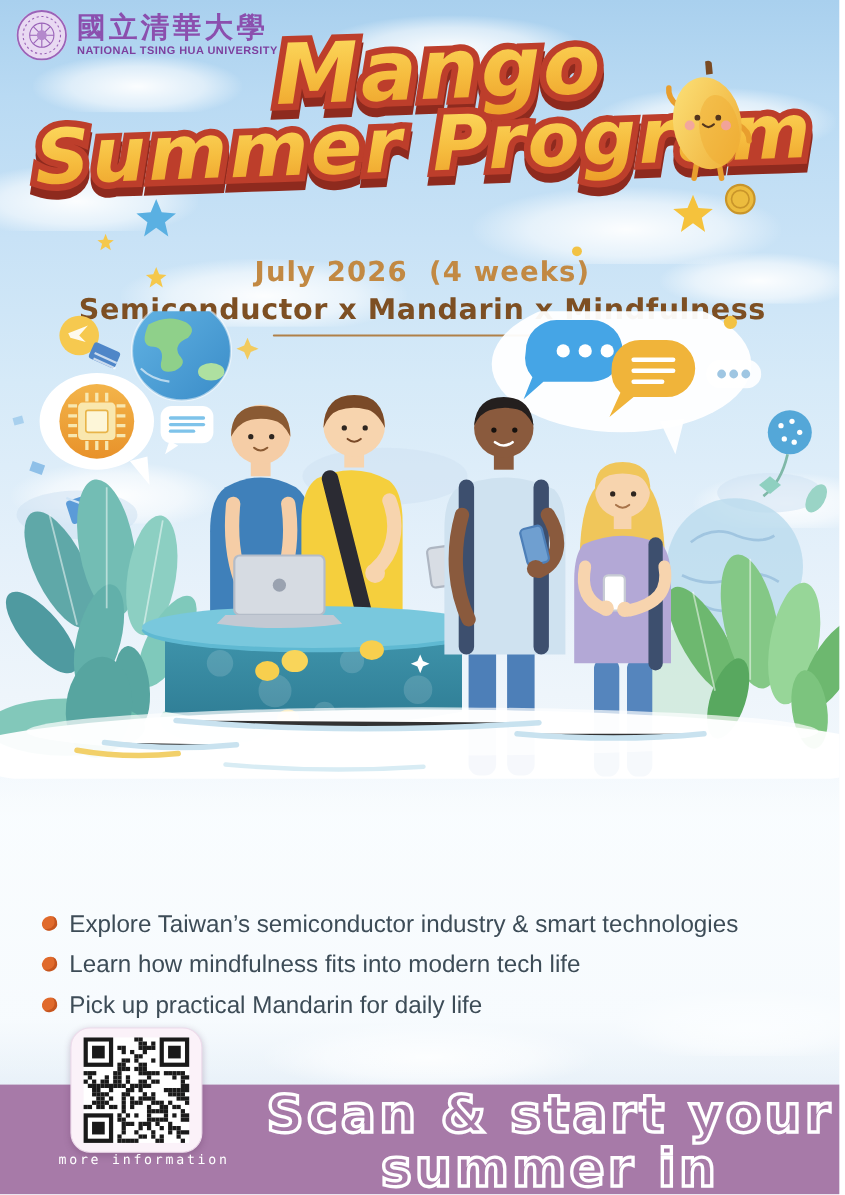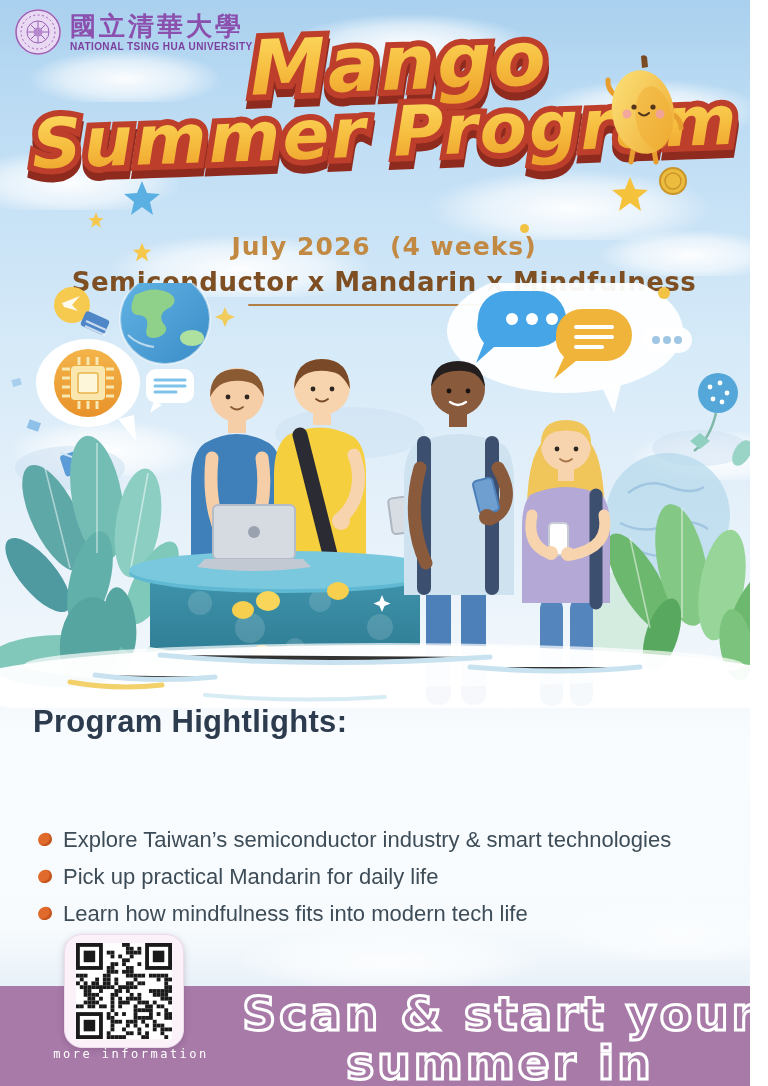--- a/index.html
+++ b/index.html
@@ -1,19 +1,20 @@
 <!DOCTYPE html>
 <html><head>
 <meta charset="utf-8">
 <style>
   html,body{margin:0;padding:0;}
   .poster{
     position:relative; width:750px; height:1086px; overflow:hidden;
     font-family:"Liberation Sans", sans-serif;
     background:linear-gradient(180deg,#a9d0ee 0%,#b9daf3 8%,#c8e2f6 20%,#d6eaf8 32%,#e4f0fa 46%,#eef5fb 58%,#f4f9fd 68%,#edf4fa 80%,#e7f0f8 90%,#e2ecf6 100%);
+    padding-left:13px;
   }
   .cloud{position:absolute;background:radial-gradient(ellipse at 50% 55%, rgba(255,255,255,.95) 0%, rgba(255,255,255,.55) 45%, rgba(255,255,255,0) 72%);pointer-events:none;}
   .wash{position:absolute;left:0;top:688px;width:768px;height:306px;
     background:linear-gradient(180deg,rgba(255,255,255,0) 0%,rgba(250,253,255,.82) 18%,rgba(250,253,255,.8) 78%,rgba(255,255,255,0) 100%);}
   
   .brand{position:absolute;left:14px;top:8px;display:flex;align-items:center;gap:8px;}
   .brand-names{display:flex;flex-direction:column;line-height:1;}
   .brand-zh{font-family:"DejaVu Serif", serif;font-size:26px;font-weight:bold;color:#8b4fae;letter-spacing:3px;}
   .brand-en{font-size:10px;font-weight:bold;color:#7d3f9e;letter-spacing:.4px;margin-top:3px;}
   
@@ -412,27 +413,26 @@
       <g stroke="#bcdcec" stroke-width="5" stroke-linecap="round" opacity=".8">
         <path d="M160,372 q150,14 330,2"></path>
         <path d="M470,384 q90,8 170,0"></path>
         <path d="M95,392 q60,8 120,2"></path>
       </g>
       <path d="M70,399 q45,8 92,3" stroke="#f2d06a" stroke-width="5" stroke-linecap="round" fill="none"></path>
       <path d="M205,412 q90,8 180,2" stroke="#d8ecf4" stroke-width="4" stroke-linecap="round" fill="none"></path>
     </g>
   </svg>
 
-  <div class="hl-heading">Program Hightlights:</div>
 
 
   <ul class="hl-list">
     <li><span class="hl-dot"></span><span>Explore Taiwan’s semiconductor industry &amp; smart technologies</span></li>
+    <li><span class="hl-dot"></span><span>Learn how mindfulness fits into modern tech life</span></li>
     <li><span class="hl-dot"></span><span>Pick up practical Mandarin for daily life</span></li>
-    <li><span class="hl-dot"></span><span>Learn how mindfulness fits into modern tech life</span></li>
   </ul>
 
   <div class="banner"></div>
   <div class="banner-text">
     <div>Scan &amp; start your</div>
     <div>summer in Taiwan !</div>
   </div>
 
   <div class="qr-frame">
     <svg width="100" height="96" viewBox="0 0 100 100">

